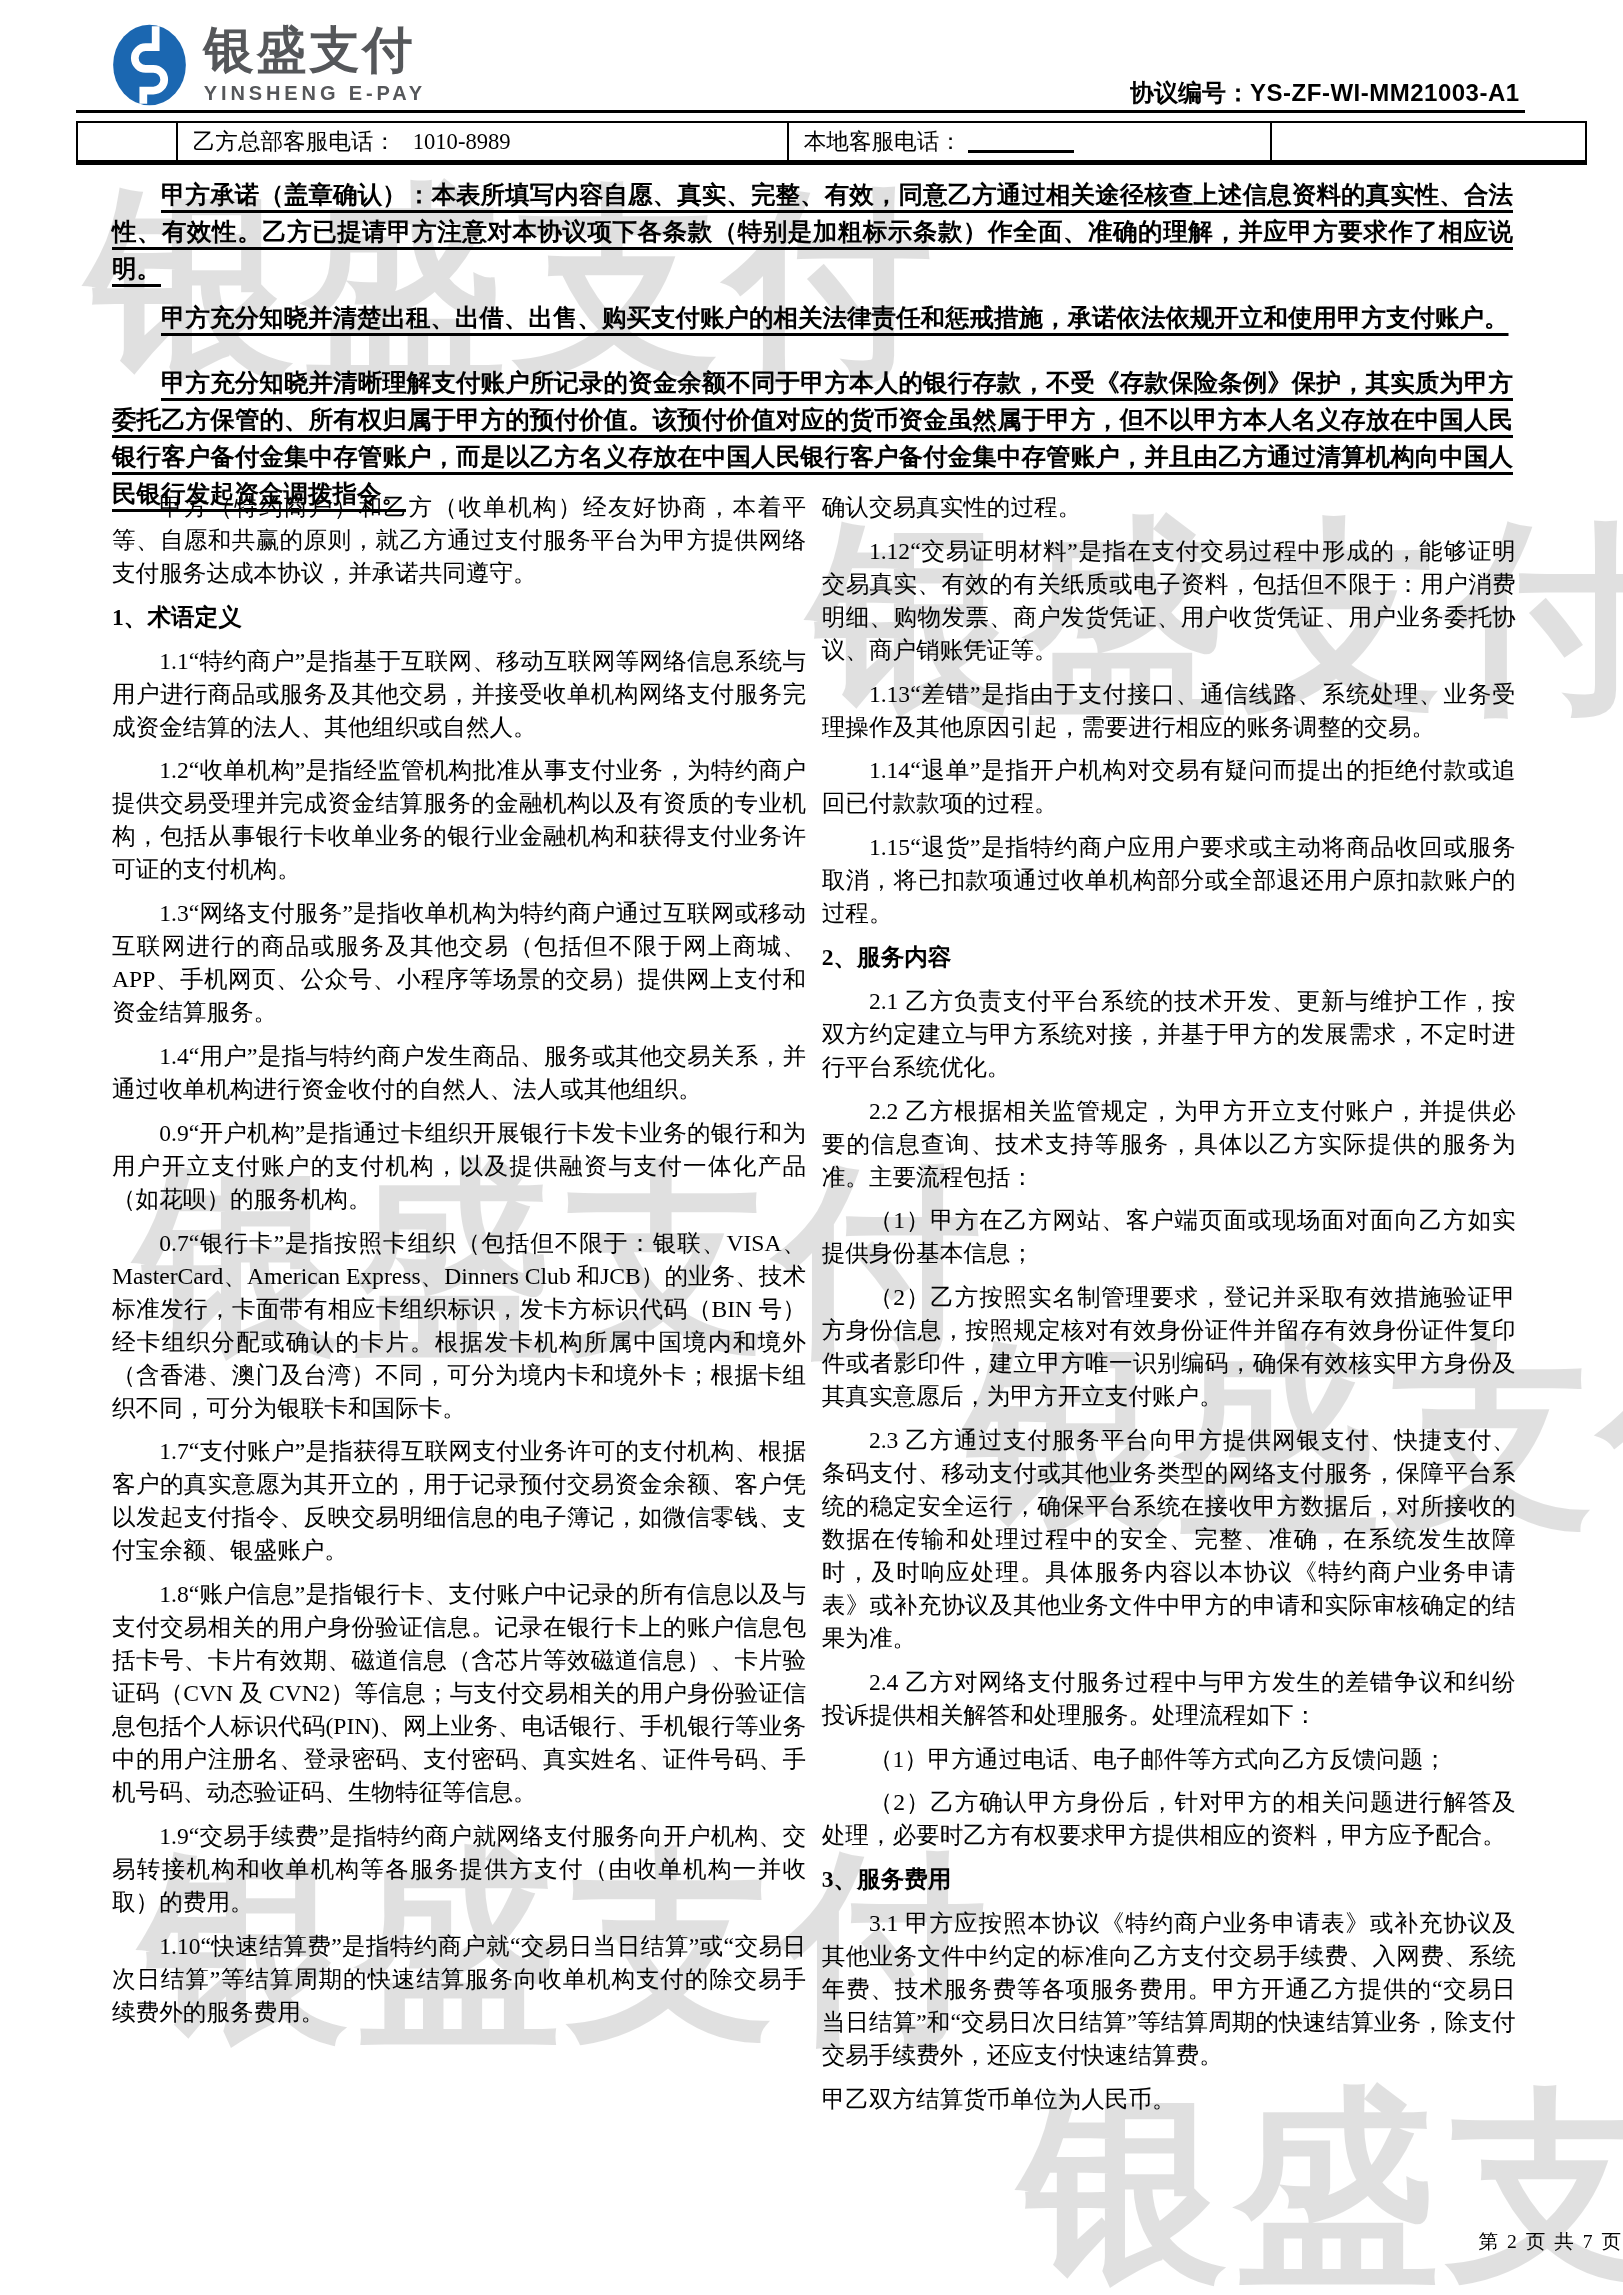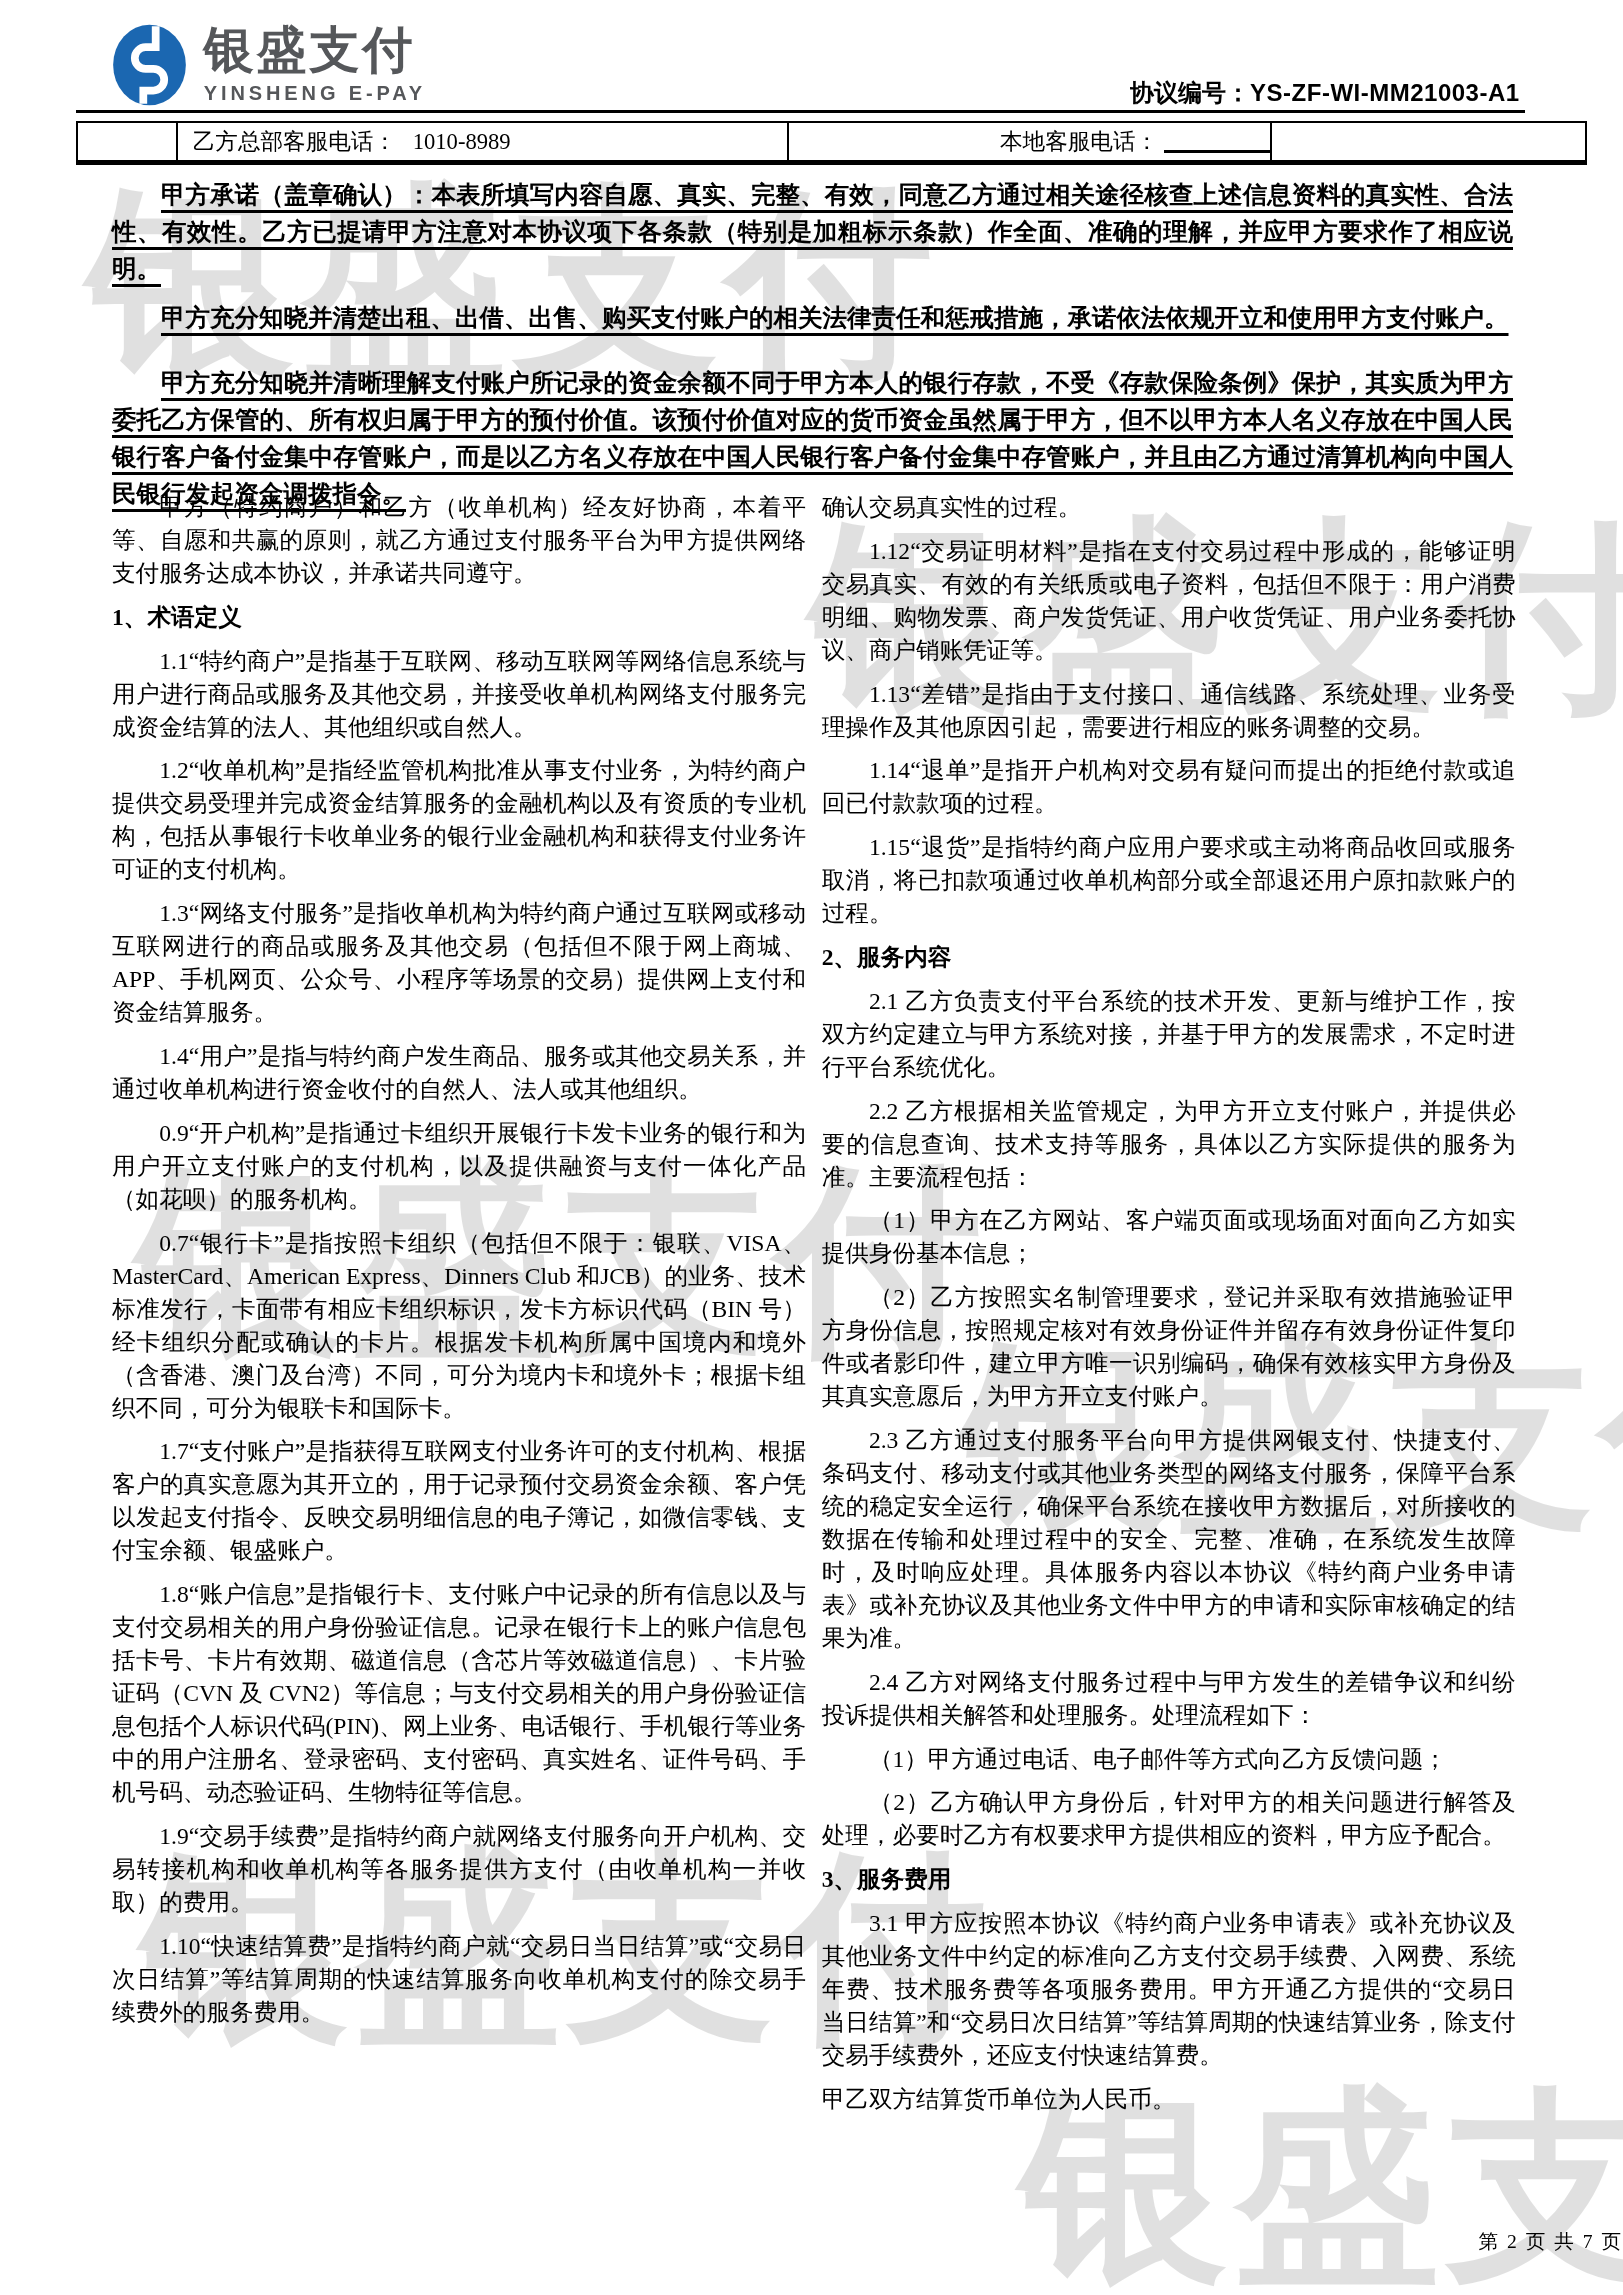--- a/index.html
+++ b/index.html
@@ -33,21 +33,21 @@
   .hdr-rule{position:absolute;left:76px;top:110px;width:1449px;height:3.4px;background:#000;z-index:1;}
   
   .contact{
     position:absolute;left:76px;top:121px;width:1511px;height:44px;z-index:1;
     border:2px solid #000;border-bottom-width:5.9px;box-sizing:border-box;
     display:flex;font-size:22.6px;font-weight:normal;
   }
   .contact .c{border-left:2px solid #000;display:flex;align-items:center;padding-left:14.7px;box-sizing:border-box;white-space:nowrap;}
   .contact .c1{width:98px;border-left:none;}
   .contact .c2{width:611px;}
-  .contact .c3{width:483px;justify-content:flex-end;}
+  .contact .c3{width:483px;}
   .contact .c4{flex:1;}
   .c2 .val{margin-left:16.7px;}
   .blank{display:inline-block;width:106px;height:20.6px;border-bottom:3.4px solid #000;margin-left:5.9px;}
   
   .notice{
     position:absolute;left:112px;top:176px;width:1401px;z-index:1;
     font-size:24.5px;font-weight:bold;line-height:37px;text-align:justify;font-family:Liberation Serif, serif;
   }
   .notice p{
     margin:0 0 11.8px 0;text-indent:2em;

